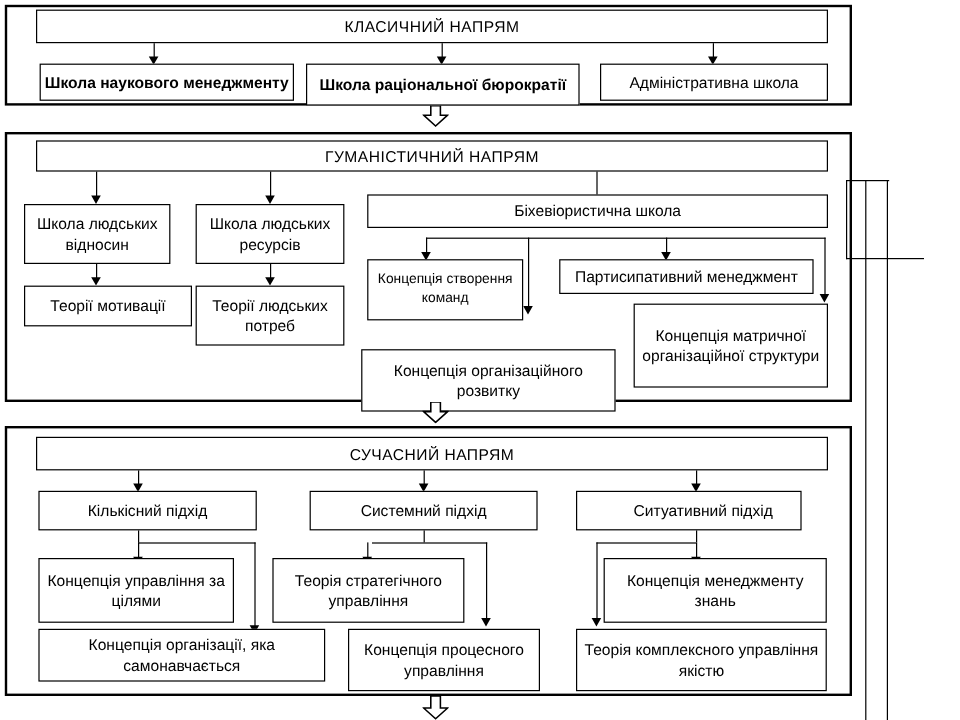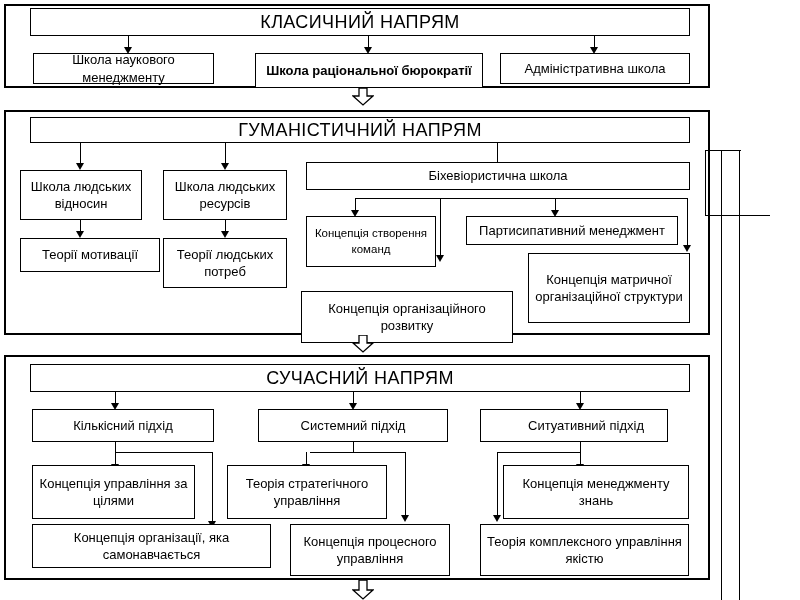--- a/index.html
+++ b/index.html
@@ -37,21 +37,21 @@
   .t13{font-size:13px;}
   .t115{font-size:11.5px;}
   .title-box{
     position:absolute;
     border:1px solid #000;
     box-sizing:border-box;
     background:#fff;
     display:flex;
     align-items:center;
     justify-content:center;
-    font-size:18px;
+    font-size:13px;
     letter-spacing:0.4px;
   }
   
   .vline{position:absolute;width:0;border-left:1.6px solid #000;}
   .hline{position:absolute;height:0;border-top:1.6px solid #000;}
   .vline-thin{position:absolute;width:0;border-left:1.3px solid #000;}
   .hline-thin{position:absolute;height:0;border-top:1.3px solid #000;}
   .arrowhead{
     position:absolute;
     width:0;height:0;
@@ -76,21 +76,21 @@
 
   <div class="vline" style="left:128px; top:36px; height:12px;"></div>
   <div class="arrowhead" style="left:124px; top:47px;"></div>
 
   <div class="vline" style="left:368px; top:36px; height:12px;"></div>
   <div class="arrowhead" style="left:364px; top:47px;"></div>
 
   <div class="vline" style="left:594px; top:36px; height:12px;"></div>
   <div class="arrowhead" style="left:590px; top:47px;"></div>
 
-  <div class="box t13" style="left:33px; top:53px; width:181px; height:31px;">
+  <div class="box t13" style="left:33px; top:53px; width:212px; height:31px;font-weight:bold;">
     <span>Школа наукового менеджменту</span>
   </div>
   <div class="box t13" style="left:255px; top:53px; width:228px; height:35px;font-weight:bold;">
     <span>Школа раціональної бюрократії</span>
   </div>
   <div class="box t13" style="left:500px; top:53px; width:190px; height:31px;">
     <span>Адміністративна школа</span>
   </div>
 
   <div class="blockarrow" style="left:352px; top:88px;">

